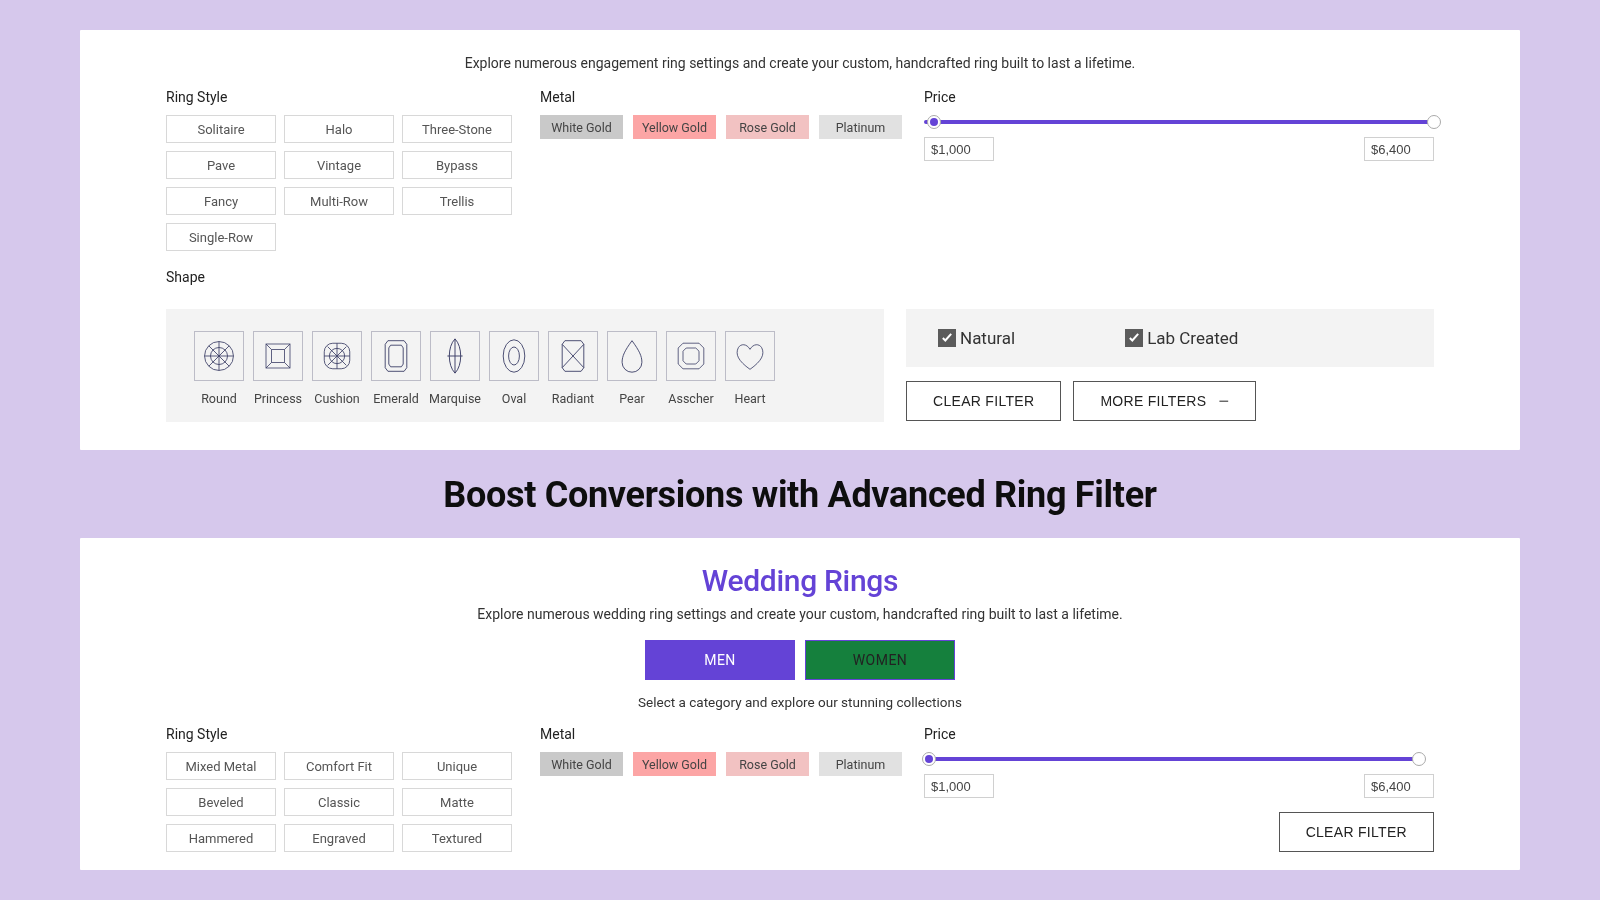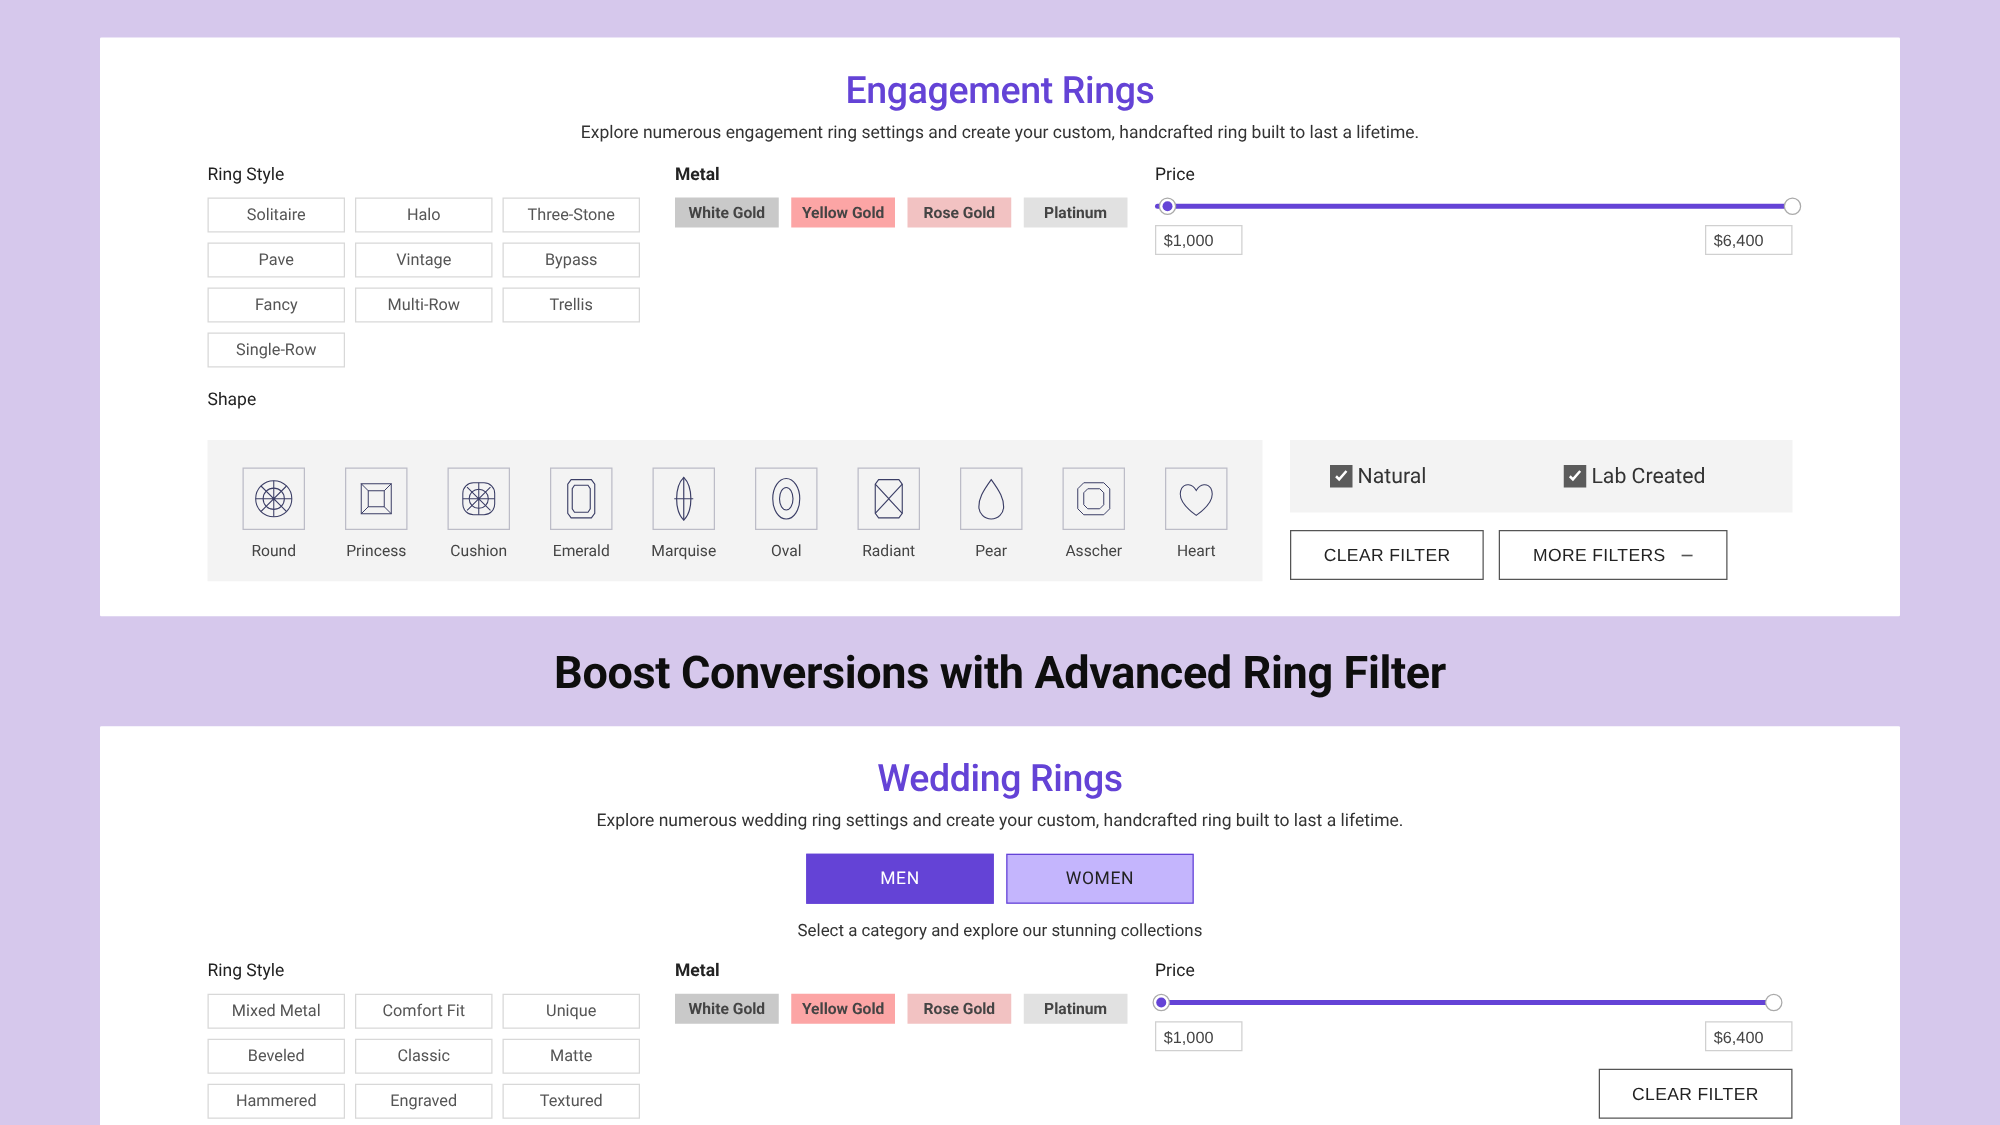--- a/index.html
+++ b/index.html
@@ -26,21 +26,21 @@
     letter-spacing: -0.3px;
   }
   .panel-sub {
     text-align: center;
     font-size: 14px;
     color: #333;
     margin-bottom: 18px;
   }
   .cols { display: flex; gap: 22px; }
   .col-left   { flex: 0 0 352px; }
-  .col-mid    { flex: 0 0 352px; font-weight: bold; }
+  .col-mid    { flex: 0 0 352px; }
   .col-right  { flex: 1; }
   .section-label {
     font-size: 14px;
     color: #222;
     margin-bottom: 10px;
   }
   .chips { display: flex; flex-wrap: wrap; gap: 8px; }
   .chip {
     border: 1px solid #d8d8d8;
     background: #fff;
@@ -104,21 +104,21 @@
     padding: 0 6px;
     color: #444;
   }
 
   
   .shape-row { display: flex; gap: 22px; margin-top: 14px; }
   .shape-strip {
     background: #f3f3f3;
     padding: 22px 28px 16px 28px;
     display: flex;
-    gap: 32px;
+    gap: 9px;
     flex: 0 0 718px;
   }
   .shape-cell { width: 50px; text-align: center; }
   .shape-box {
     width: 50px; height: 50px;
     border: 1px solid #bcbcc7;
     display: flex; align-items: center; justify-content: center;
     margin-bottom: 10px;
   }
   .shape-box svg { stroke: #3b3e66; fill: none; stroke-width: 1; }
@@ -167,31 +167,30 @@
   .gender-tabs { display: flex; justify-content: center; gap: 10px; margin-bottom: 14px; }
   .gtab {
     width: 150px; height: 40px;
     border: 1px solid #6443d6;
     font-size: 14px;
     display: flex; align-items: center; justify-content: center;
     cursor: pointer;
     letter-spacing: 0.5px;
   }
   .gtab.active { background: #6443d6; color: #fff; }
-  .gtab.inactive { background: #c4b5fd; color: #222; }
+  .gtab.inactive { background: #15803d; color: #222; }
 
   .panel-sub.small { font-size: 13.5px; margin-bottom: 16px; }
 
   .bottom-actions { display: flex; justify-content: flex-end; margin-top: 14px; }
 </style>
 </head>
 <body>
 
 <div class="panel">
-  <div class="panel-title">Engagement Rings</div>
   <div class="panel-sub">Explore numerous engagement ring settings and create your custom, handcrafted ring built to last a lifetime.</div>
 
   <div class="cols">
 
     <div class="col-left">
       <div class="section-label">Ring Style</div>
       <div class="chips">
         <div class="chip">Solitaire</div>
         <div class="chip">Halo</div>
         <div class="chip">Three-Stone</div>

